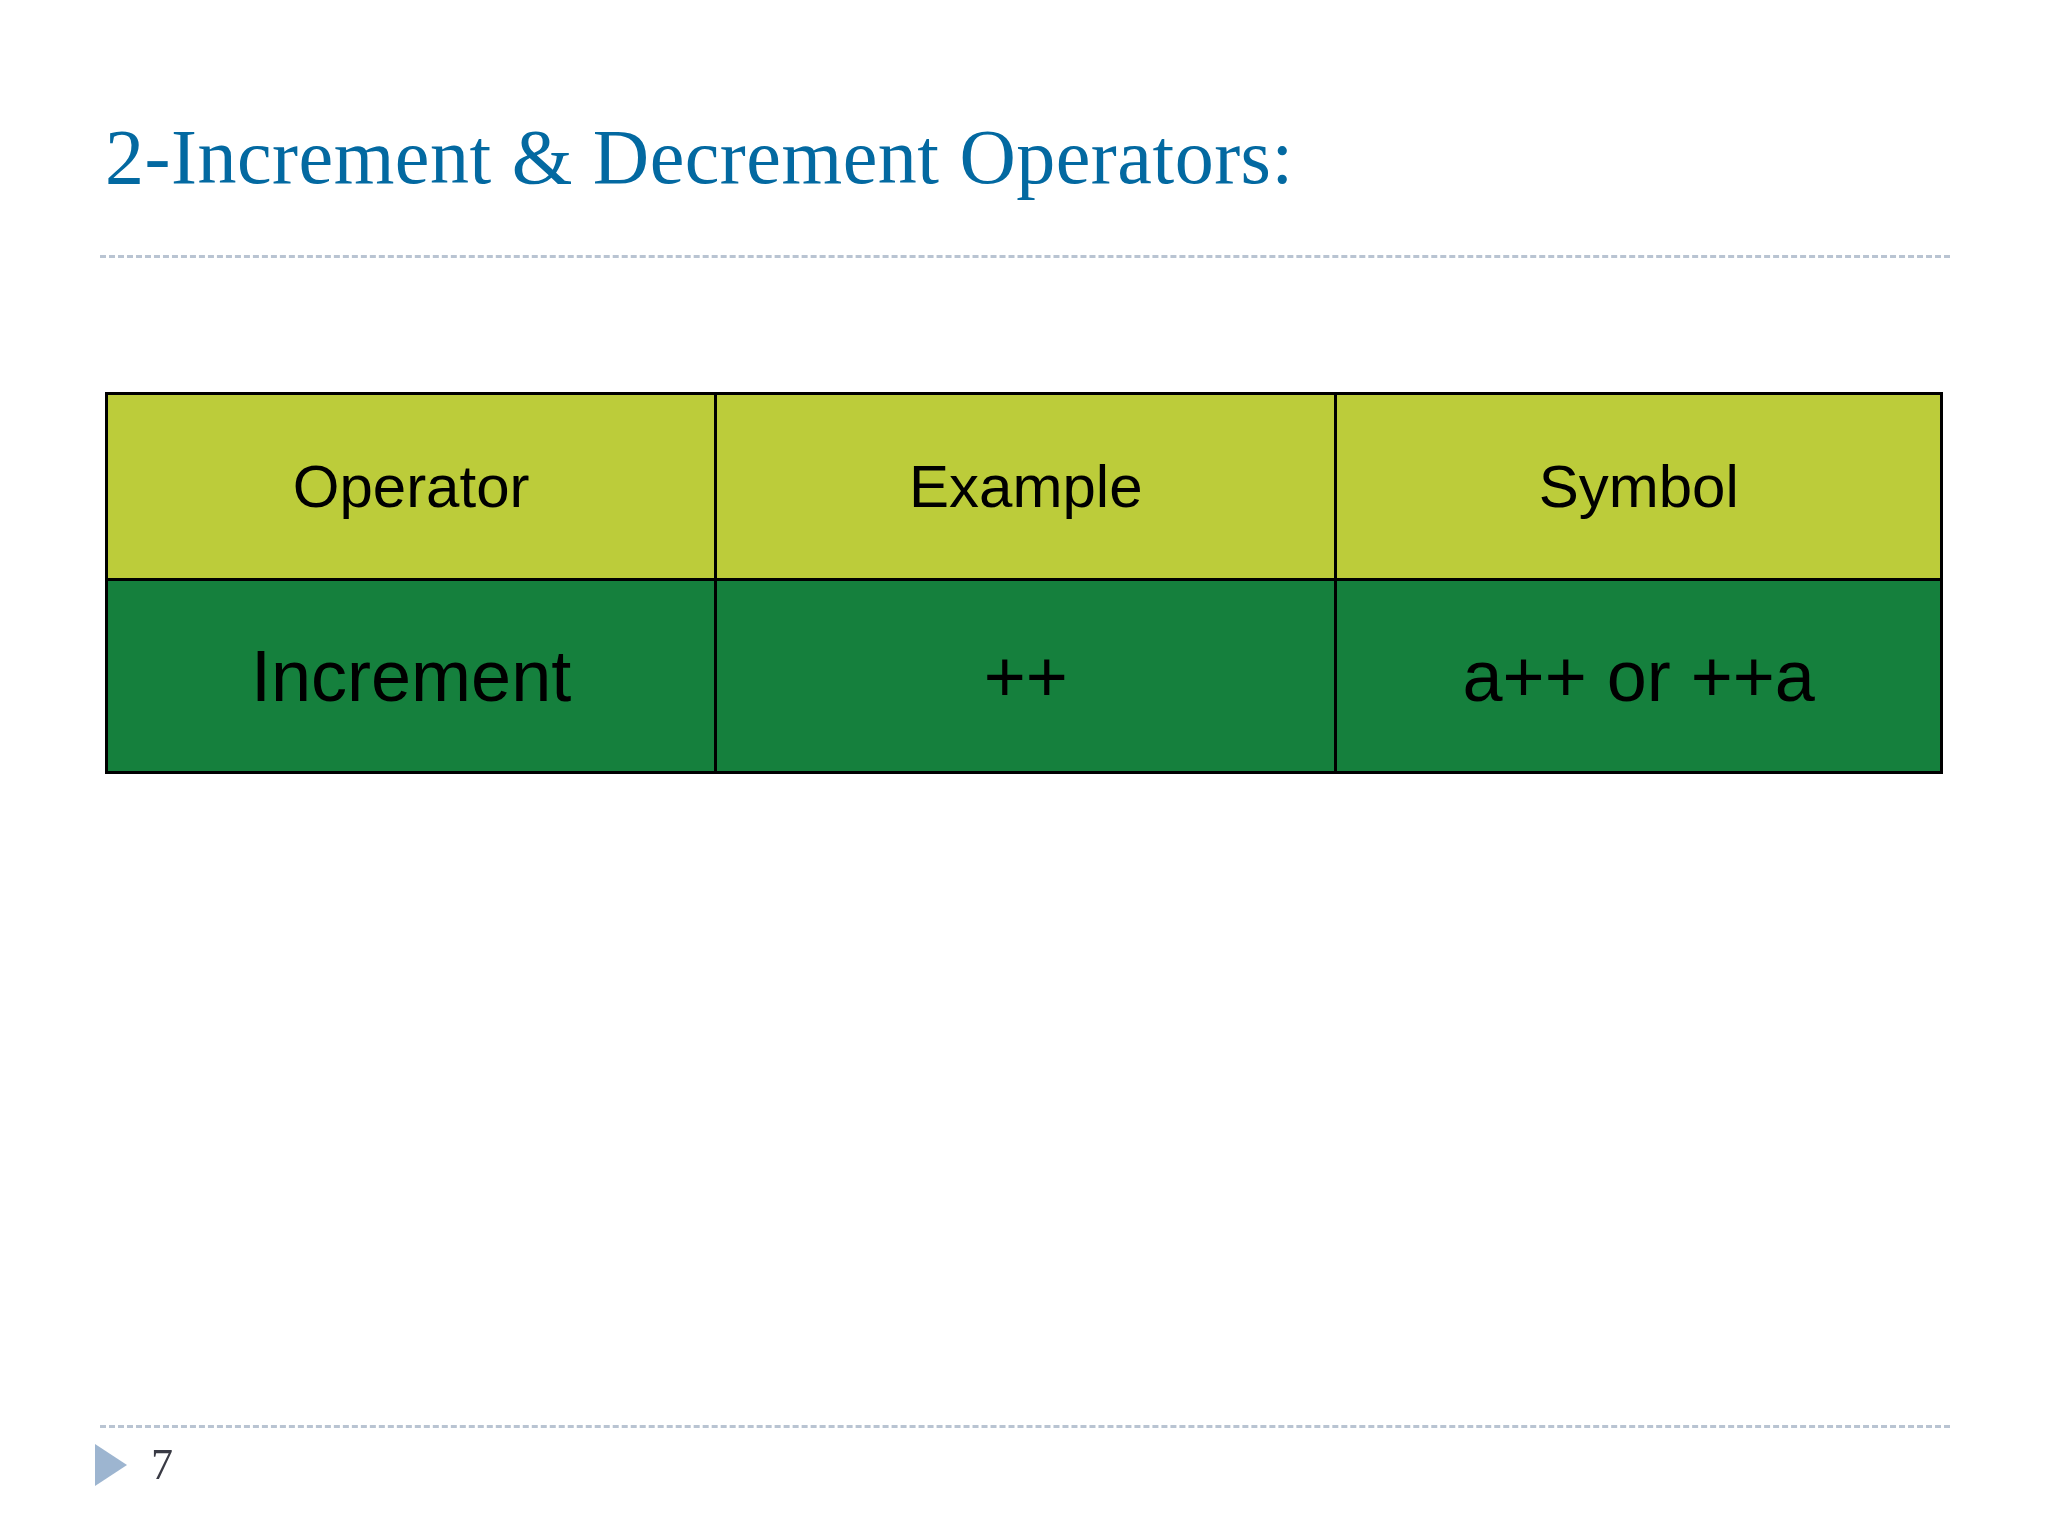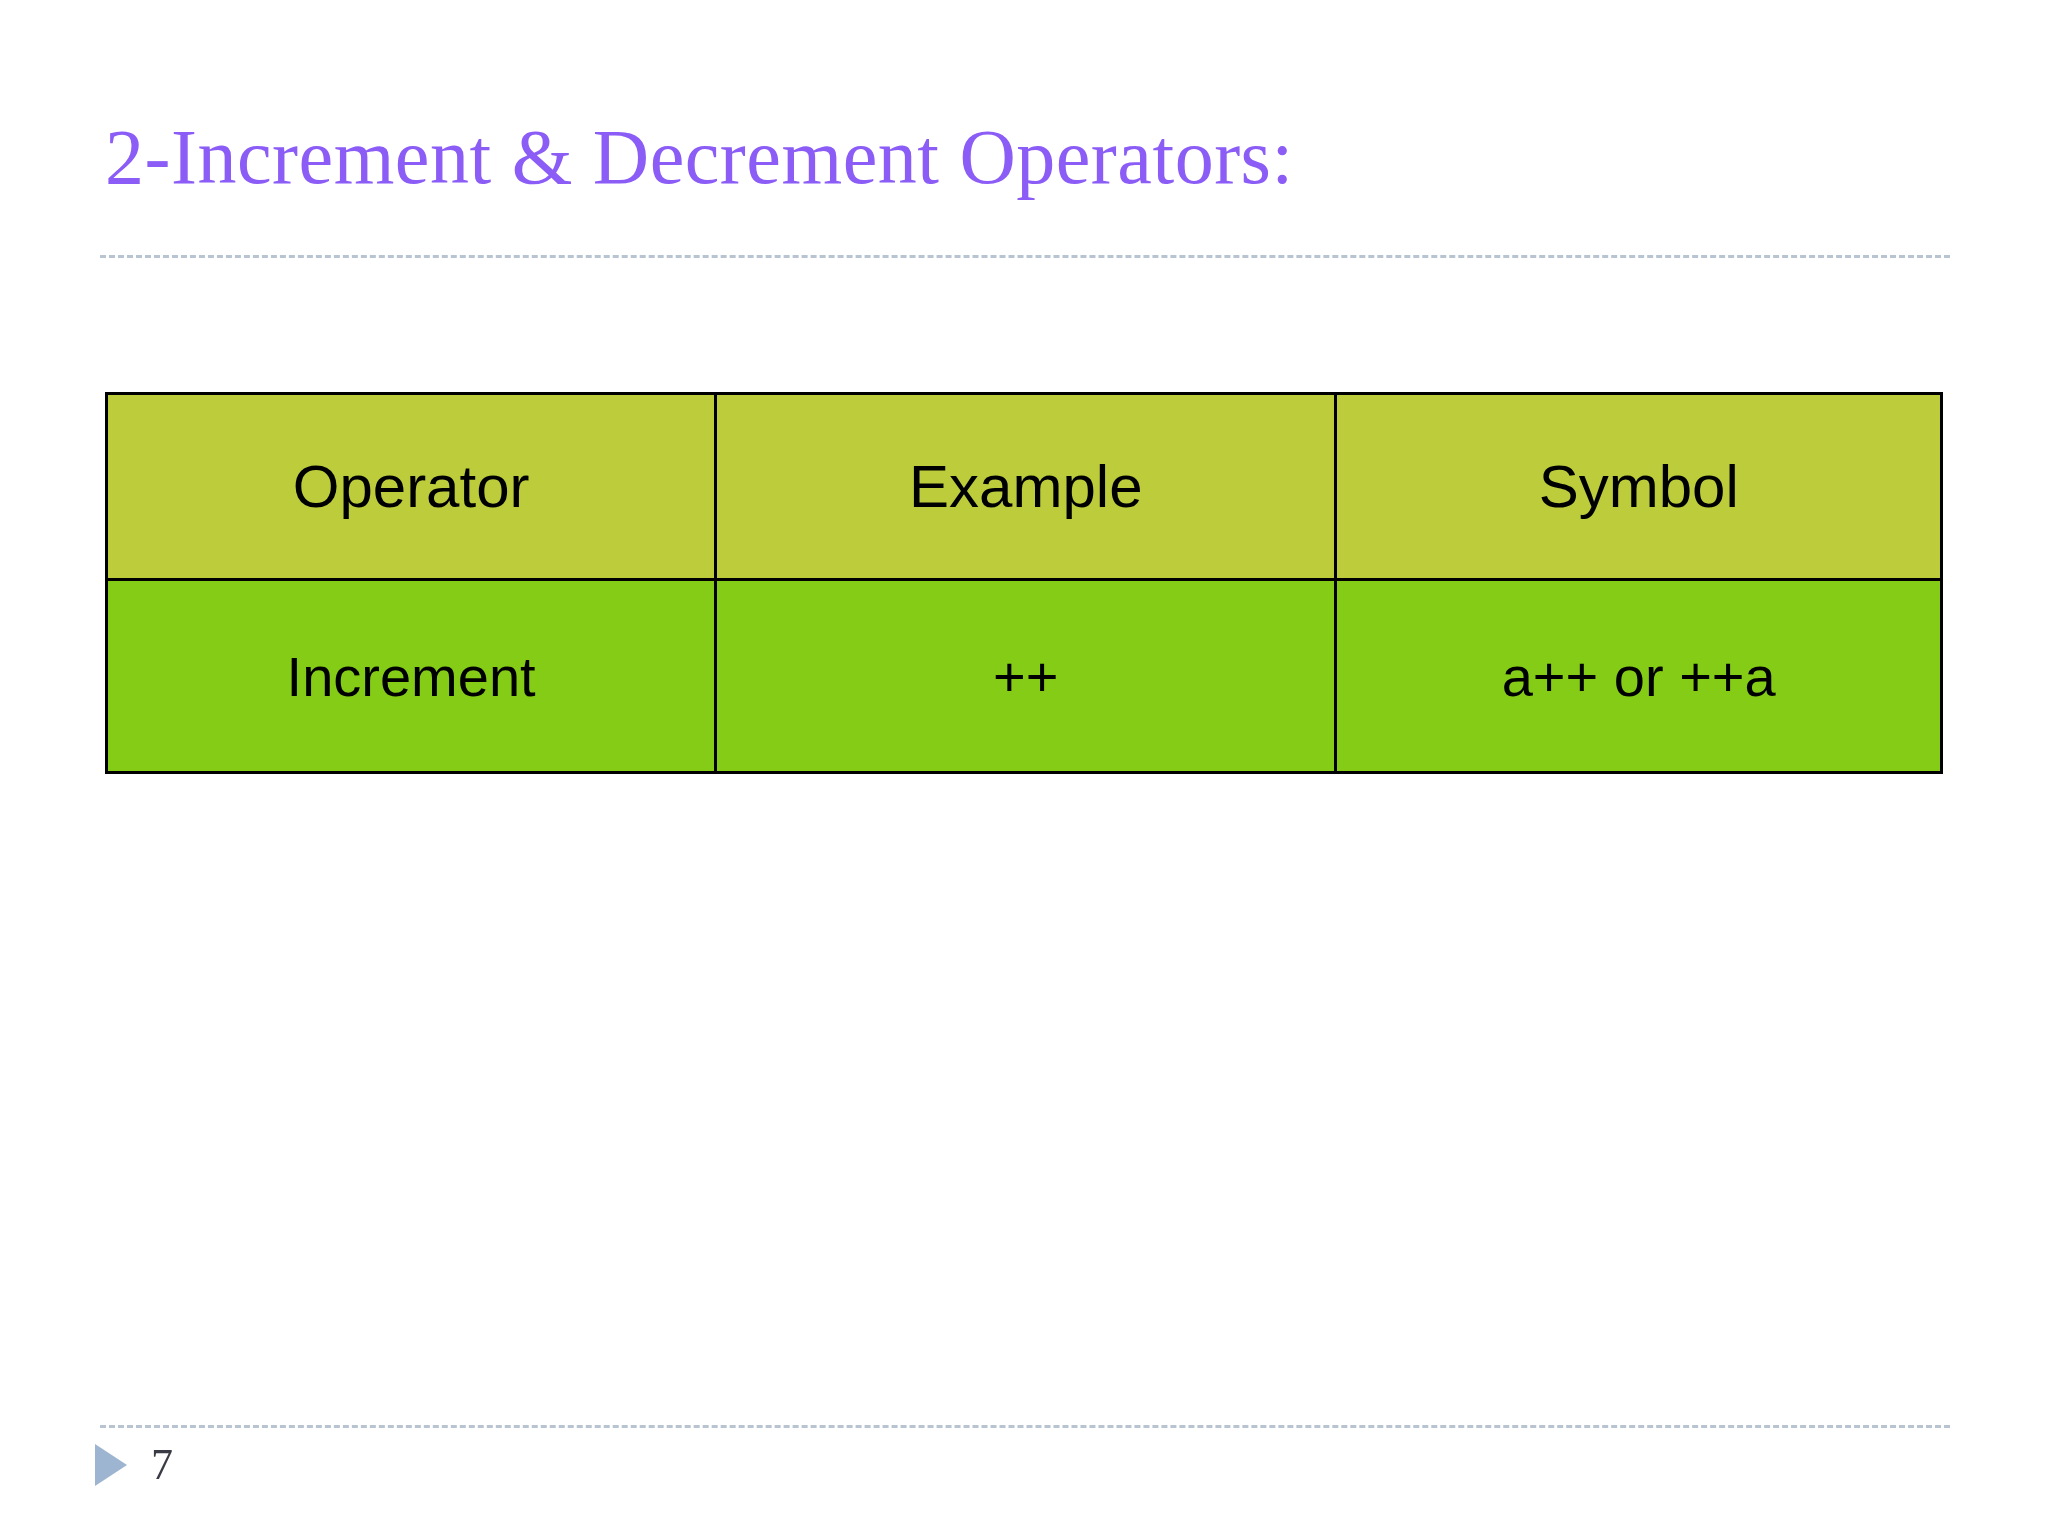--- a/index.html
+++ b/index.html
@@ -24,21 +24,21 @@
 
   
   .title {
     position: absolute;
     left: 105px;
     top: 118px;
     width: 1860px;
     font-family: "Liberation Serif", "DejaVu Serif", serif;
     font-size: 78px;
     line-height: 1.0;
-    color: #8b5cf6;
+    color: #0369a1;
     letter-spacing: 0.5px;
     white-space: nowrap;
   }
 
   
   .rule {
     position: absolute;
     left: 100px;
     width: 1850px;
     height: 0;
@@ -67,23 +67,23 @@
     font-weight: normal;
     color: #000000;
     padding: 0;
   }
   table.opers thead th {
     background: #bccc3a;
     height: 183px;
     font-size: 60px;
   }
   table.opers tbody td {
-    background: #84cc16;
+    background: #15803d;
     height: 190px;
-    font-size: 56px;
+    font-size: 72px;
   }
   .col-operator { width: 33.2%; }
   .col-symbol   { width: 33.8%; }
   .col-example  { width: 33.0%; }
 
   
   .footer {
     position: absolute;
     left: 95px;
     top: 1443px;

